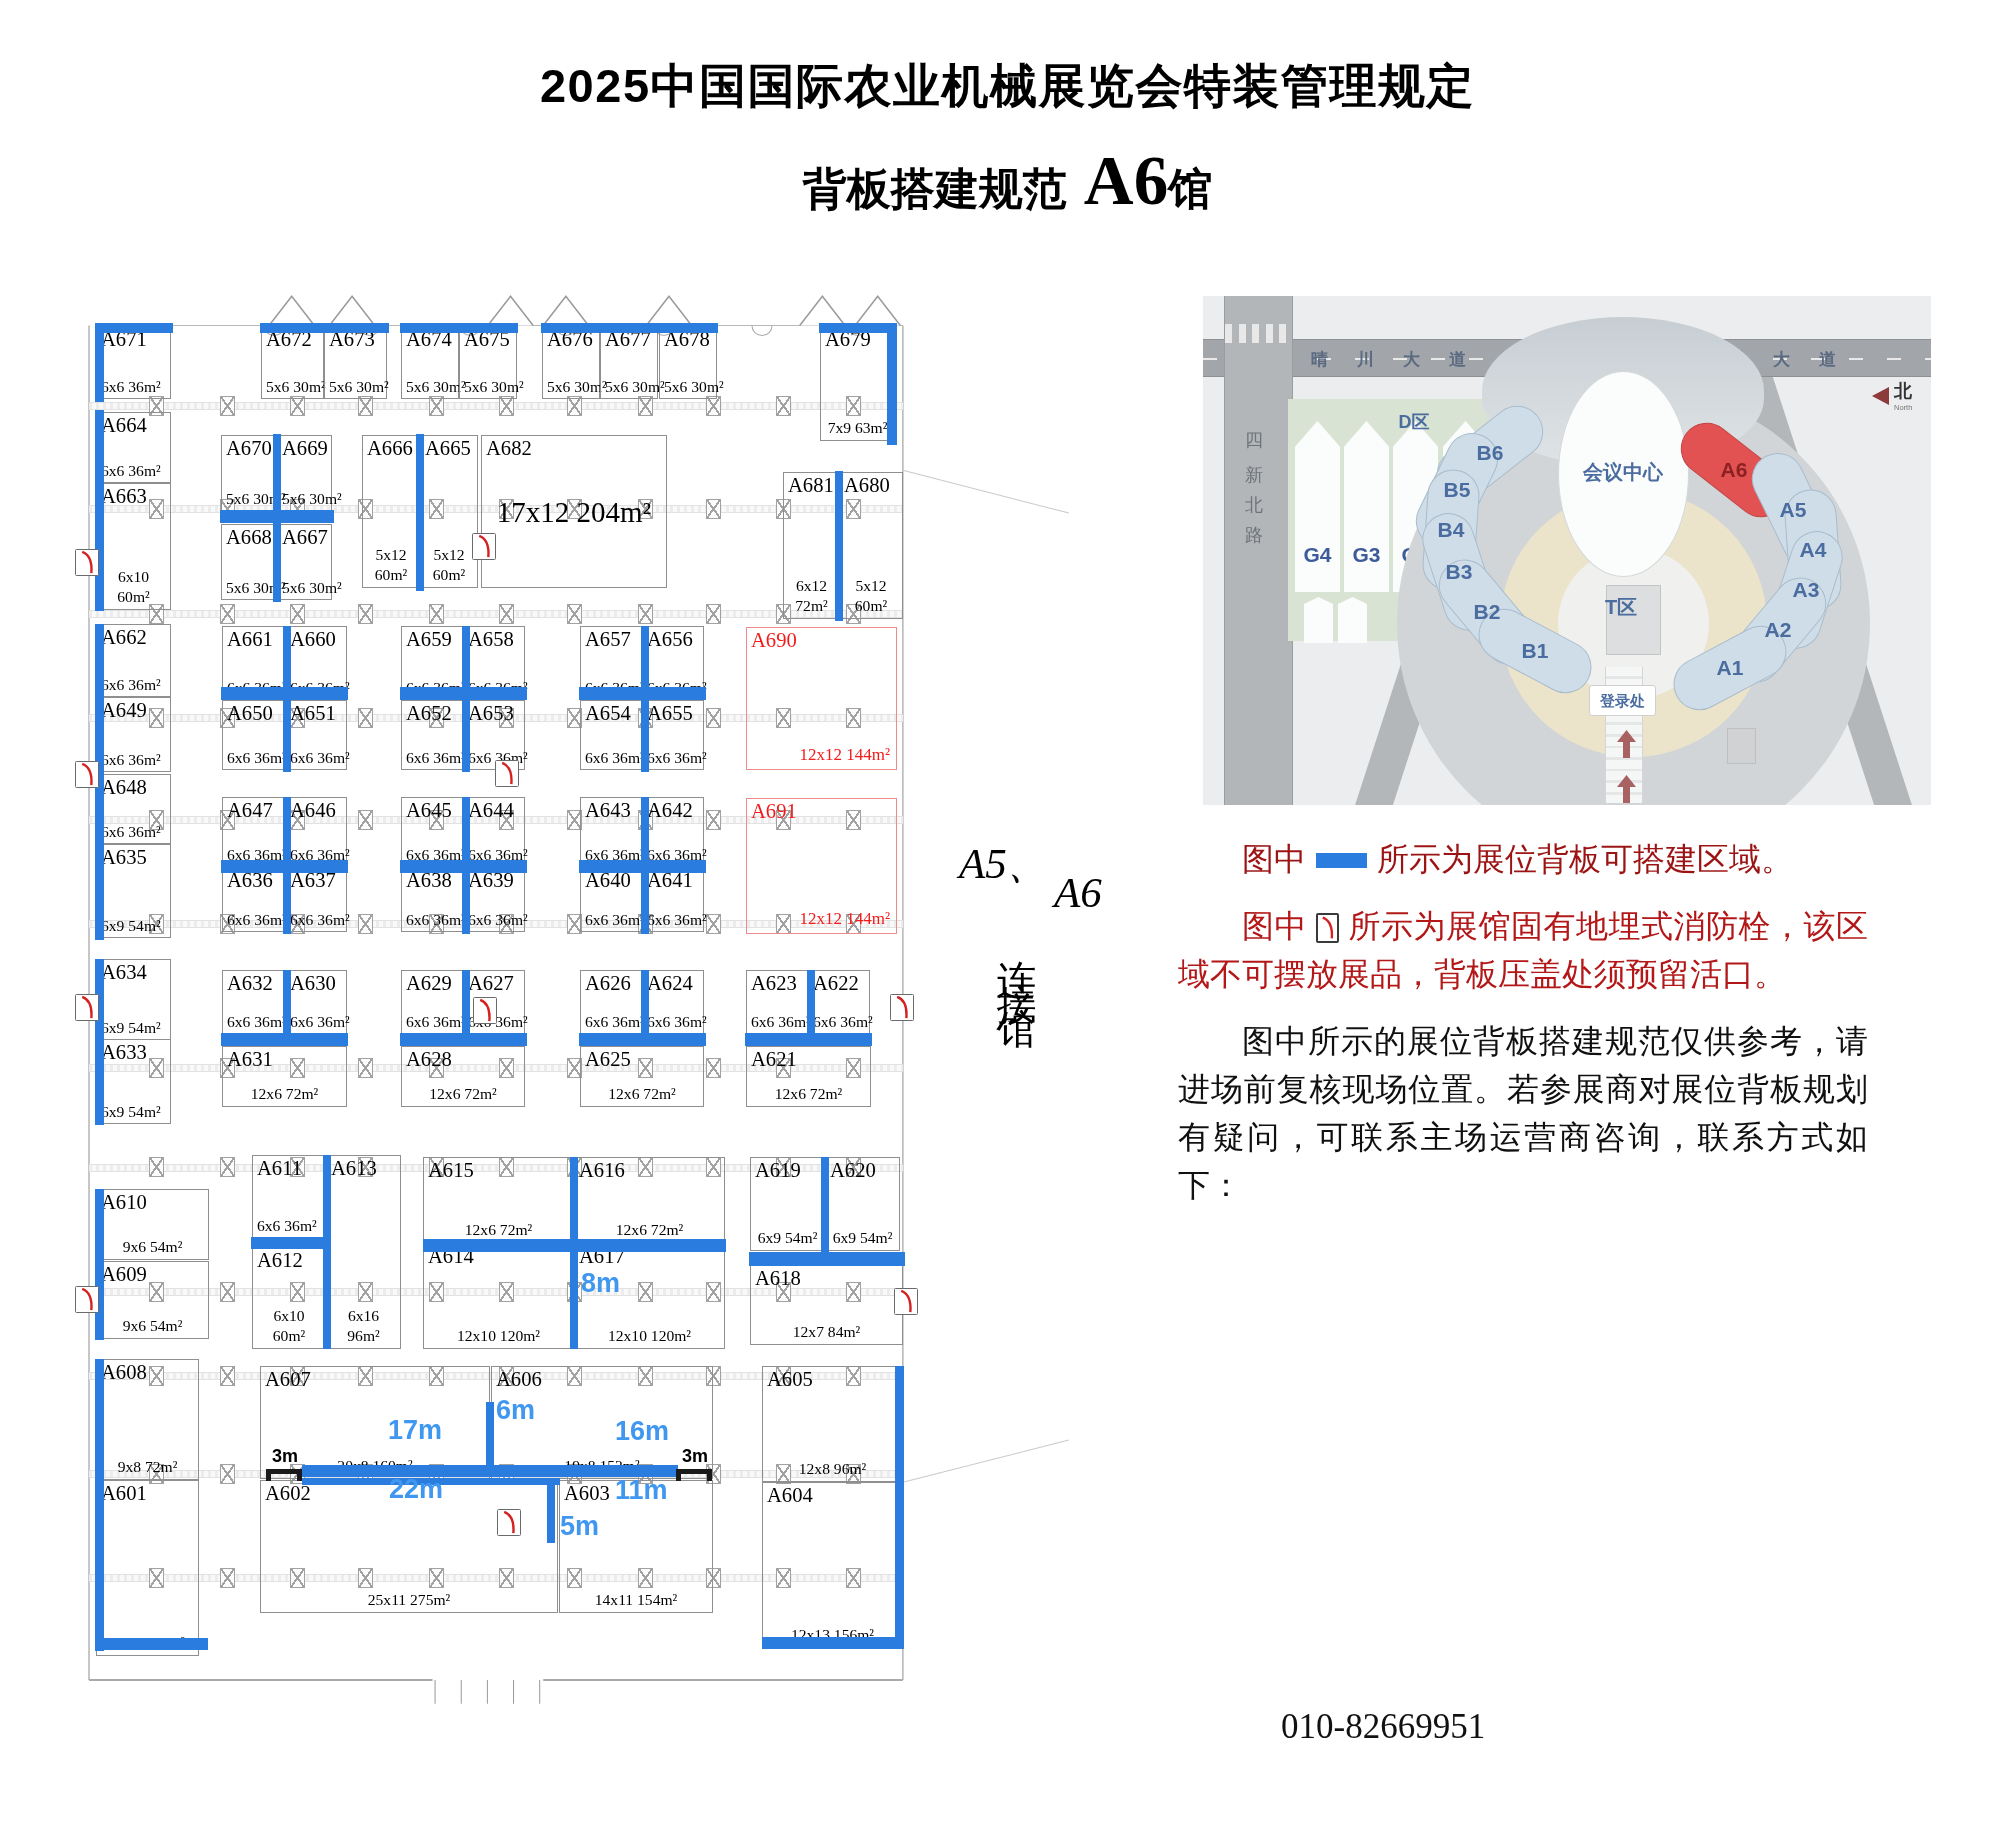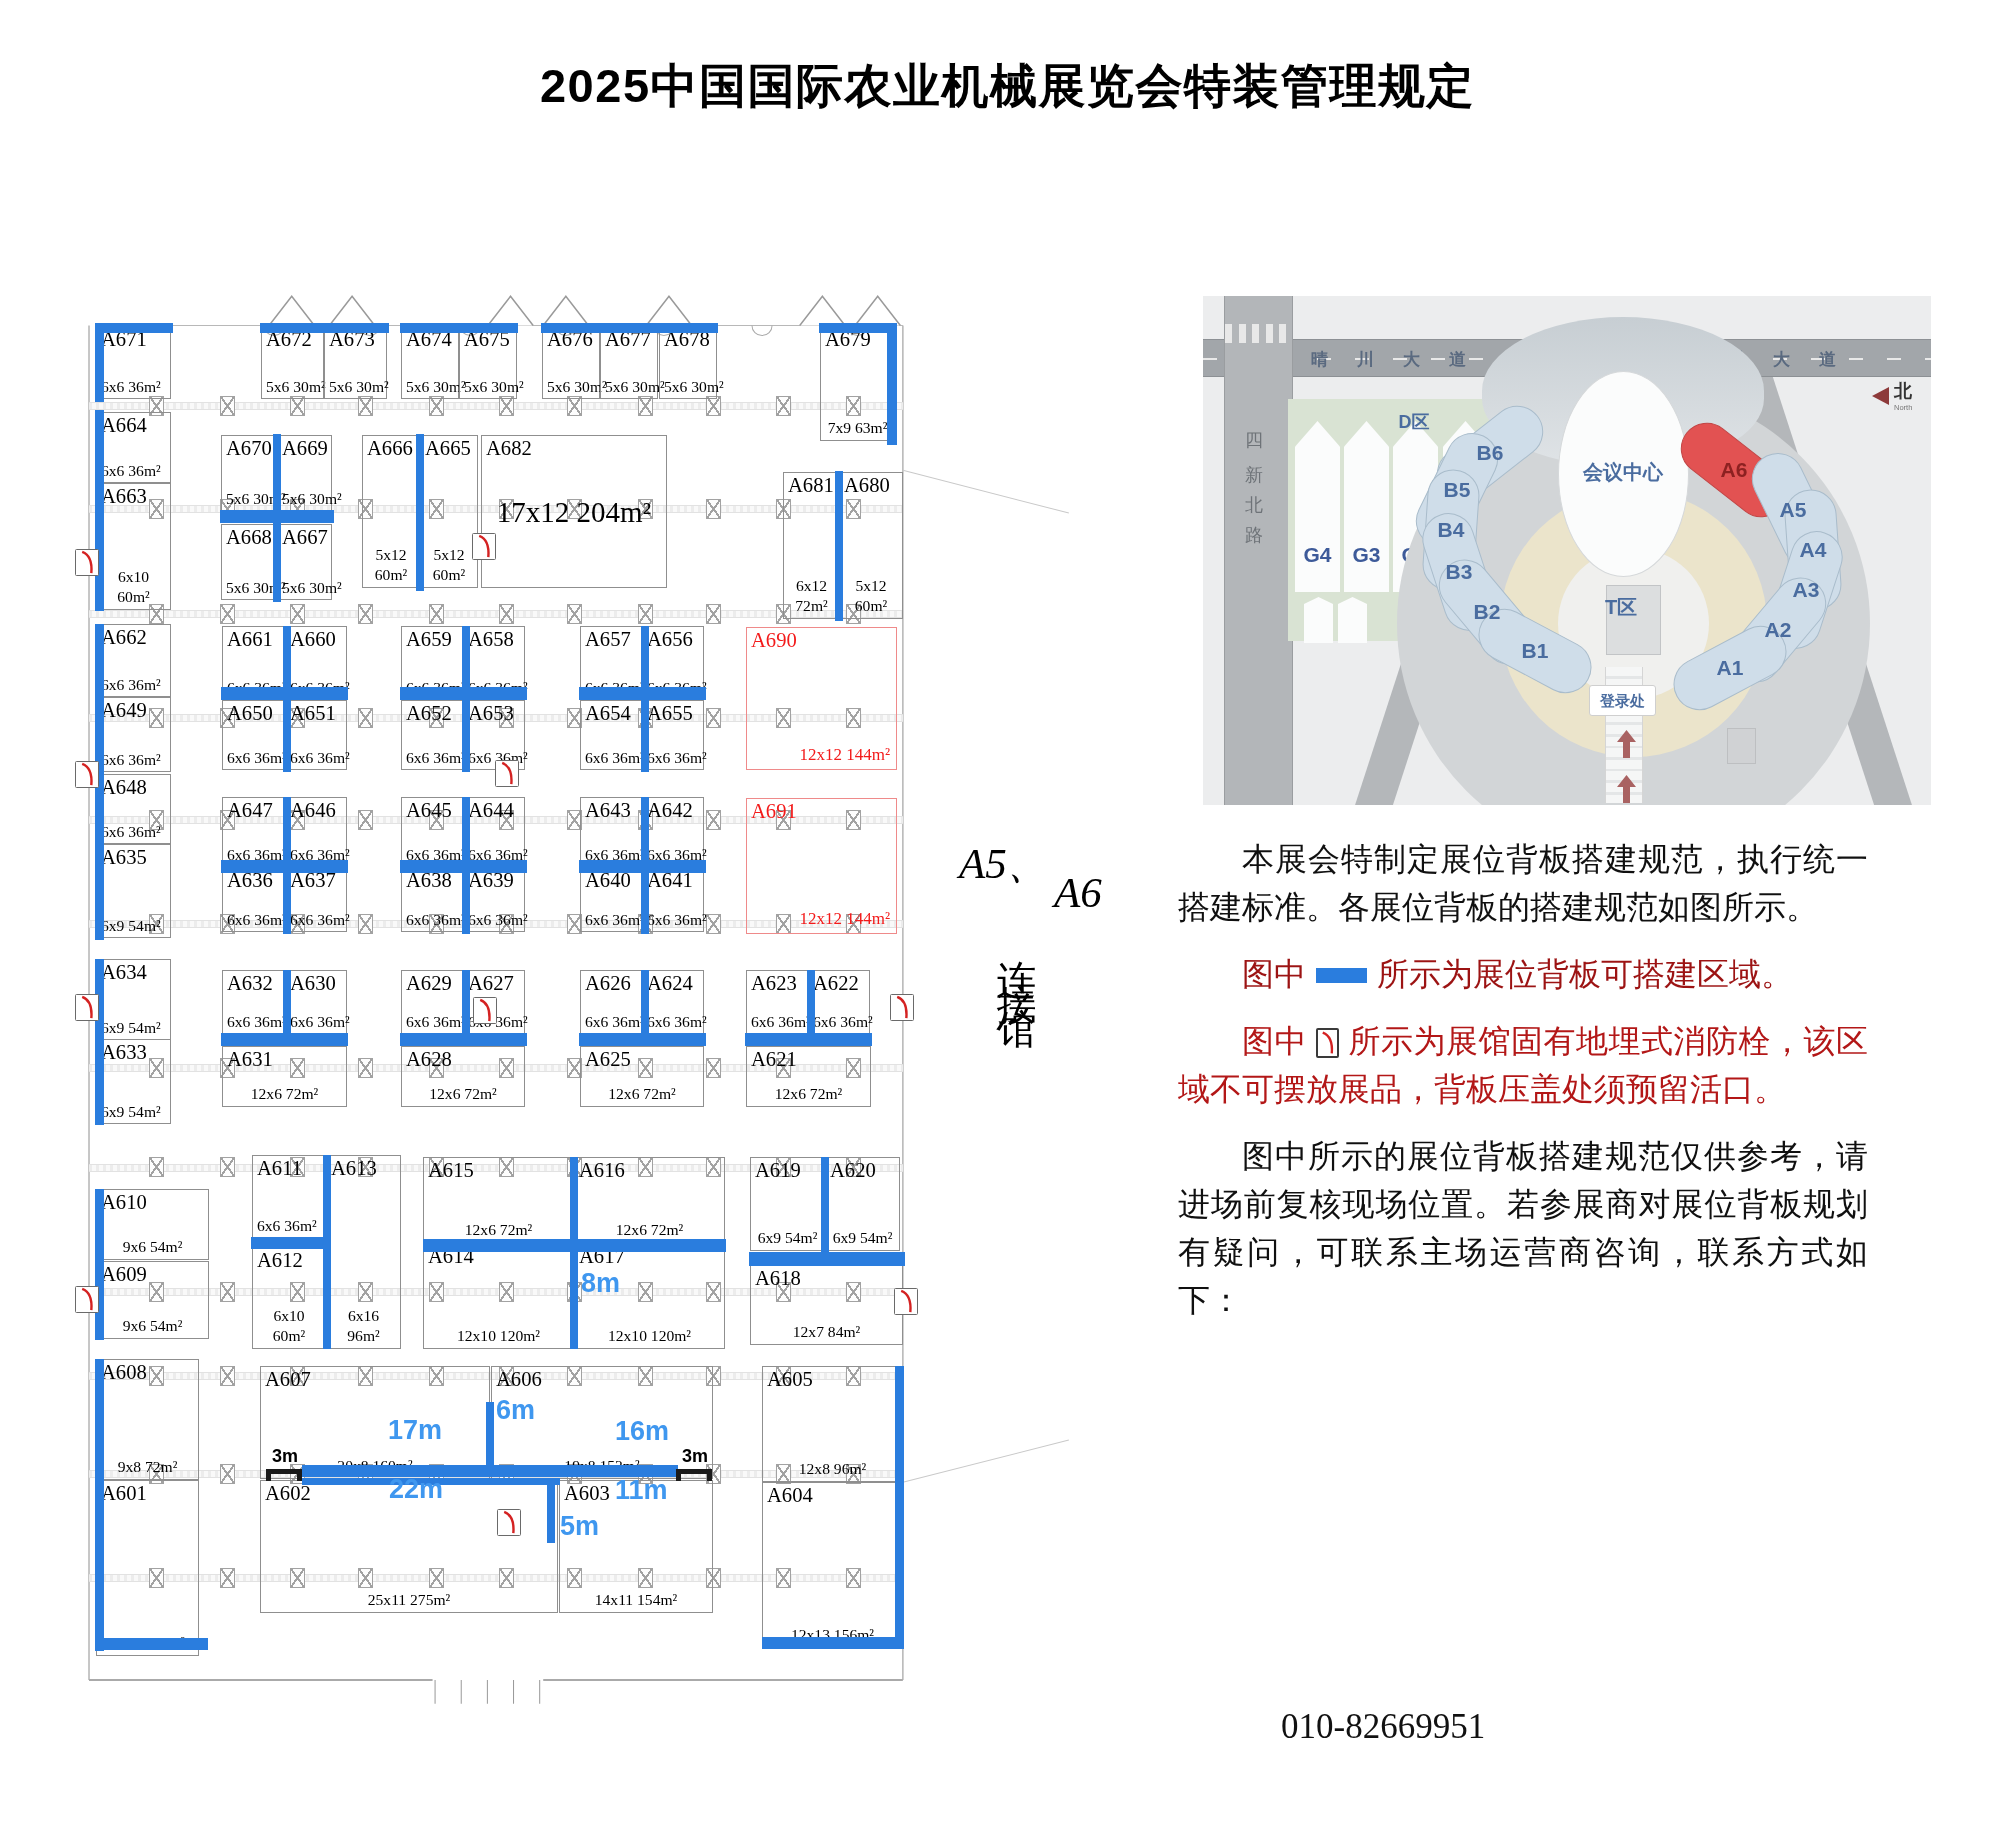--- a/index.html
+++ b/index.html
@@ -70,20 +70,21 @@
 .ihyd{display:inline-block;width:23px;height:30px;border:2.5px solid #3a3a3a;border-radius:2px;background:#fff;vertical-align:middle;margin:0 9px 4px 9px}
 .iebox{display:inline-block;width:23px;height:29px;border:1.5px solid #9a9a9a;vertical-align:middle;margin:0 9px 4px 9px;background:linear-gradient(to top right,transparent calc(50% - 1px),#a8a8a8 calc(50% - 1px) calc(50% + 1px),transparent calc(50% + 1px)),linear-gradient(to bottom right,transparent calc(50% - 1px),#a8a8a8 calc(50% - 1px) calc(50% + 1px),transparent calc(50% + 1px)),#f3f3f3}
 .phone{position:absolute;left:1281px;top:1707px;font-size:35px;color:#111}
 </style>
 </head>
 <body>
 
 <div class="page">
 
   <div class="t1">2025中国国际农业机械展览会特装管理规定</div>
+  <div class="t2"><span>背板搭建规范</span><span class="num">A6</span><span>馆</span></div>
 
   <div id="plan">
     <svg id="walls" width="1006" height="1434" viewBox="0 0 2000 2850">
       <path d="M15 72 H1620" stroke="#b8b8b8" stroke-width="2" fill="none"></path>
       <path d="M2 72 V2765 M1620 72 V2765" stroke="#b5b5b5" stroke-width="3" fill="none"></path>
       <path d="M2 2765 H685 M905 2765 H1620" stroke="#aaaaaa" stroke-width="4" fill="none"></path>
       <g stroke="#9a9a9a" stroke-width="3" fill="#ffffff">
         <path d="M360 72 L405 14 L450 72"></path>
           <path d="M480 72 L525 14 L570 72"></path>
         <path d="M795 72 L840 14 L885 72"></path>
@@ -793,21 +794,20 @@
         </svg>
       <div>
           <div class="n">北</div>
           <div class="sub">North</div>
         </div>
     </div>
     <div class="m-box"></div>
   </div>
 
   <div id="paras">
-      <p class="c-black">本展会特制定展位背板搭建规范，执行统一搭建标准。各展位背板的搭建规范如图所示。</p>
       <p class="c-dred"><span>图中</span><span class="ibar"></span><span>所示为展位背板可搭建区域。</span></p>
       <p class="c-red"><span>图中</span><span class="ihyd"><svg viewBox="0 0 40 52">
             <path d="M10 4 C 26 10, 31 24, 29 48" stroke="#d42222" stroke-width="5" fill="none"></path>
           </svg></span><span>所示为展馆固有地埋式消防栓，该区域不可摆放展品，背板压盖处须预留活口。</span></p>
       <p class="c-black">图中所示的展位背板搭建规范仅供参考，请进场前复核现场位置。若参展商对展位背板规划有疑问，可联系主场运营商咨询，联系方式如下：</p>
     </div>
   <div class="phone">010-82669951</div>
 
 </div>
 

